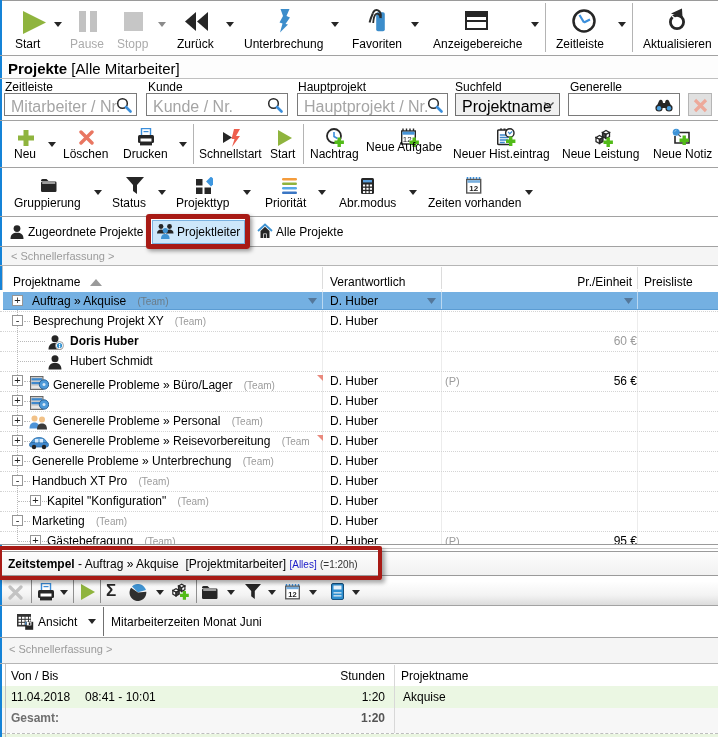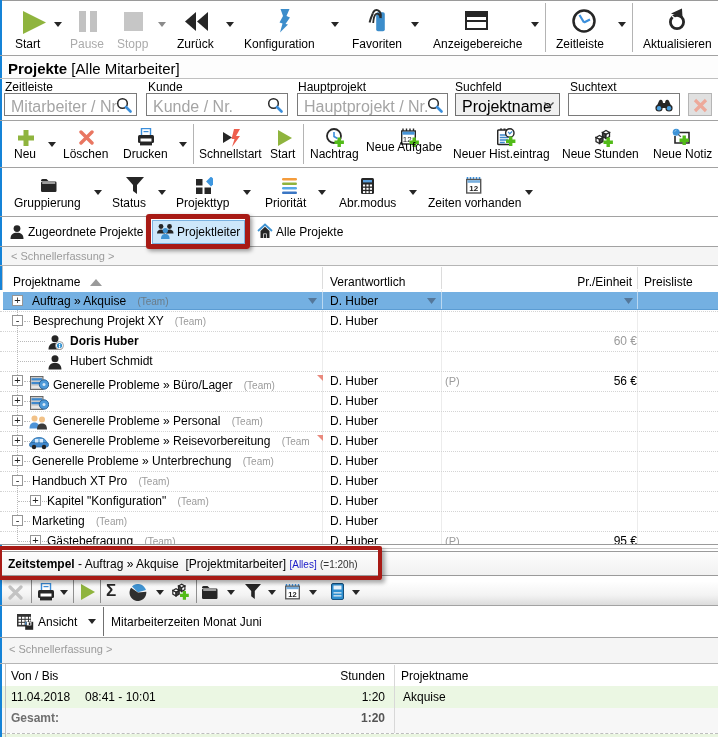--- a/index.html
+++ b/index.html
@@ -44,21 +44,21 @@
 <span class="arw abs arwg" style="left:158px;top:22px"></span>
 <svg class="abs" style="left:185px;top:12px" width="24" height="19">
     <polygon points="11,0 11,19 0,9.5" fill="#262626"></polygon>
     <polygon points="23,0 23,19 12,9.5" fill="#262626"></polygon>
   </svg>
 <div class="abs lbl" style="left:177px;top:37px">Zurück</div>
 <span class="arw abs" style="left:226px;top:22px"></span>
 <svg class="abs" style="left:277px;top:9px" width="14" height="24">
     <path d="M3.5 0 L12.5 0 L9.5 7 L13 8.5 L8.5 15 L11 15.5 L3 23.5 L5.5 14.5 L2.5 13.5 L6 7 Z" fill="#3c8dcb"></path>
   </svg>
-<div class="abs lbl" style="left:244px;top:37px">Konfiguration</div>
+<div class="abs lbl" style="left:244px;top:37px">Unterbrechung</div>
 <span class="arw abs" style="left:331px;top:22px"></span>
 <g></g>
 <svg class="abs" style="left:367px;top:6px" width="20" height="27">
     <rect x="9.2" y="6.2" width="8.6" height="19" rx="1.8" fill="#3c8dcb"></rect>
     <path d="M13.6 12 C 15.2 3.5 7.5 1.5 5.8 7.5" stroke="#2b2b2b" stroke-width="2" fill="none"></path>
     <path d="M5.8 7.5 C 4.2 11 3.2 14 2.6 16.5" stroke="#2b2b2b" stroke-width="2" fill="none"></path>
     <path d="M13.6 12 C 13 8.5 11 7 9 8 C 7.5 9 6.5 12.5 6.2 17" stroke="#2b2b2b" stroke-width="1.8" fill="none"></path>
   </svg>
 <div class="abs lbl" style="left:352px;top:37px">Favoriten</div>
 <span class="arw abs" style="left:411px;top:22px"></span>
@@ -88,21 +88,21 @@
 
 <div class="abs" style="left:2px;top:56px;width:716px;height:22px;background:#fdfdfd"></div>
 <div class="abs" style="left:8px;top:60px;font-size:15px"><b>Projekte</b>&nbsp;[Alle Mitarbeiter]</div>
 <div class="abs hline" style="top:78px;background:#c0c0c0"></div>
 
 
 <div class="abs lbl" style="left:5px;top:80px">Zeitleiste</div>
 <div class="abs lbl" style="left:148px;top:80px">Kunde</div>
 <div class="abs lbl" style="left:298px;top:80px">Hauptprojekt</div>
 <div class="abs lbl" style="left:455px;top:80px">Suchfeld</div>
-<div class="abs lbl" style="left:570px;top:80px">Suchtext</div>
+<div class="abs lbl" style="left:570px;top:80px">Generelle</div>
 
 <div class="inp" style="left:4px;top:93px;width:133px;height:23px">
     <span class="ph">Mitarbeiter / Nr.</span>
     <svg class="abs" style="right:4px;top:3px" width="16" height="16">
       <circle cx="6.5" cy="6.5" r="4.8" fill="none" stroke="#262626" stroke-width="1.5"></circle>
       <path d="M10 10 L14.5 14.5" stroke="#3a8edb" stroke-width="2.6" stroke-linecap="round"></path>
     </svg>
   </div>
 <div class="inp" style="left:146px;top:93px;width:142px;height:23px">
     <span class="ph">Kunde / Nr.</span>
@@ -198,21 +198,21 @@
     <g stroke="#262626" stroke-width="1.3" fill="#fff">
       <path d="M7.5 3.5 l3.5 -2 l3.5 2 l-3.5 2 z"></path>
       <path d="M7.5 3.5 l3.5 2 v4 l-3.5 -2 z" fill="#444"></path>
       <path d="M14.5 3.5 v4 l-3.5 2 v-4 z"></path>
       <path d="M1 8.5 l3.5 -2 l3.5 2 l-3.5 2 z"></path>
       <path d="M1 8.5 l3.5 2 v4 l-3.5 -2 z"></path>
       <path d="M8 8.5 v4 l-3.5 2 v-4 z" fill="#444"></path>
     </g>
     <path d="M12 11 h3.4 v3 h3 v3.4 h-3 v3 h-3.4 v-3 h-3 v-3.4 h3 z" fill="#52bb18" transform="translate(-0.5,-2.5)"></path>
   </svg>
-<div class="abs lbl" style="left:562px;top:147px">Neue Stunden</div>
+<div class="abs lbl" style="left:562px;top:147px">Neue Leistung</div>
 <svg class="abs" style="left:672px;top:128px" width="20" height="20">
     <path d="M7 4.5 h10 v10.5 h-14 v-7" fill="#fff" stroke="#262626" stroke-width="1.6"></path>
     <circle cx="4.2" cy="4.2" r="3.5" fill="#3e94d8"></circle>
     <path d="M2.5 3.5 l2 -1.5 M6 6.5 l2.2 2.2" stroke="#8ec4ea" stroke-width="1"></path>
     <path d="M6.3 6.3 l2.6 2.6" stroke="#555" stroke-width="1.2"></path>
     <path d="M12 11 h3.4 v3 h3 v3.4 h-3 v3 h-3.4 v-3 h-3 v-3.4 h3 z" fill="#52bb18" transform="translate(-1.5,-3.5)"></path>
   </svg>
 <div class="abs lbl" style="left:653px;top:147px">Neue Notiz</div>
 <div class="abs hline" style="top:167px"></div>
 

